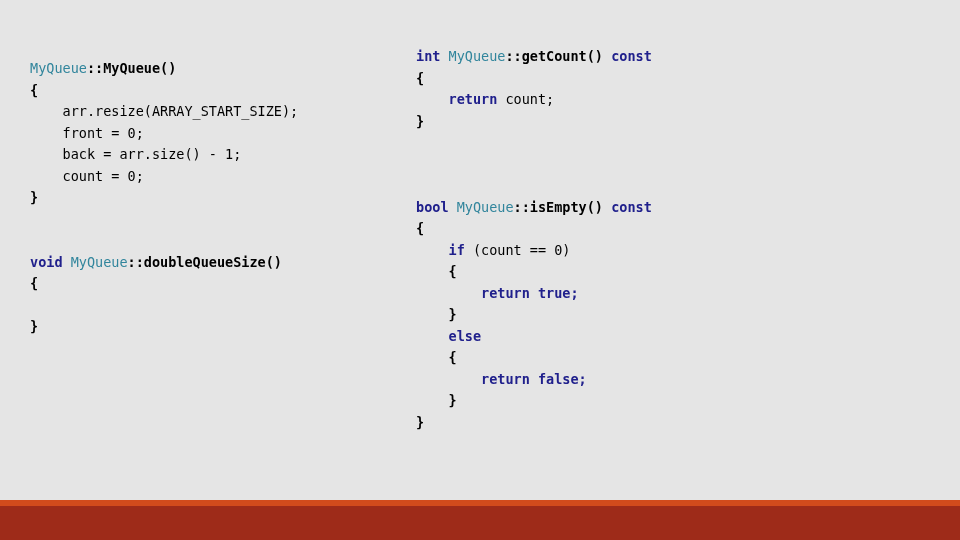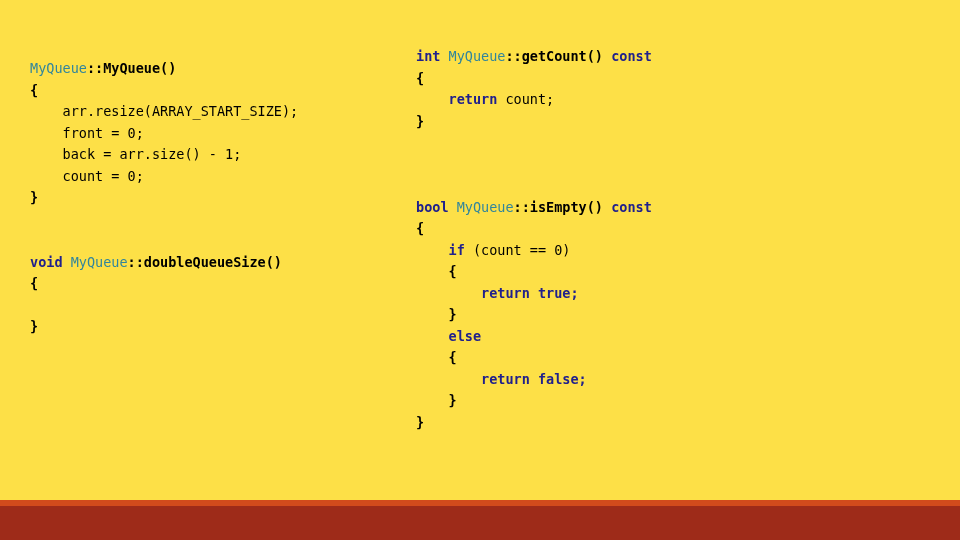--- a/index.html
+++ b/index.html
@@ -4,21 +4,21 @@
 <style>
   html, body {
     margin: 0;
     padding: 0;
     background: #ffffff;
   }
   #slide {
     position: relative;
     width: 960px;
     height: 540px;
-    background: #fde047;
+    background: #e5e5e5;
     overflow: hidden;
     font-family: "DejaVu Sans Mono", "Liberation Mono", monospace;
   }
   .code-column {
     position: absolute;
     white-space: pre;
     font-family: "DejaVu Sans Mono", "Liberation Mono", monospace;
     font-size: 13.5px;
     line-height: 21.5px;
     color: #000000;

